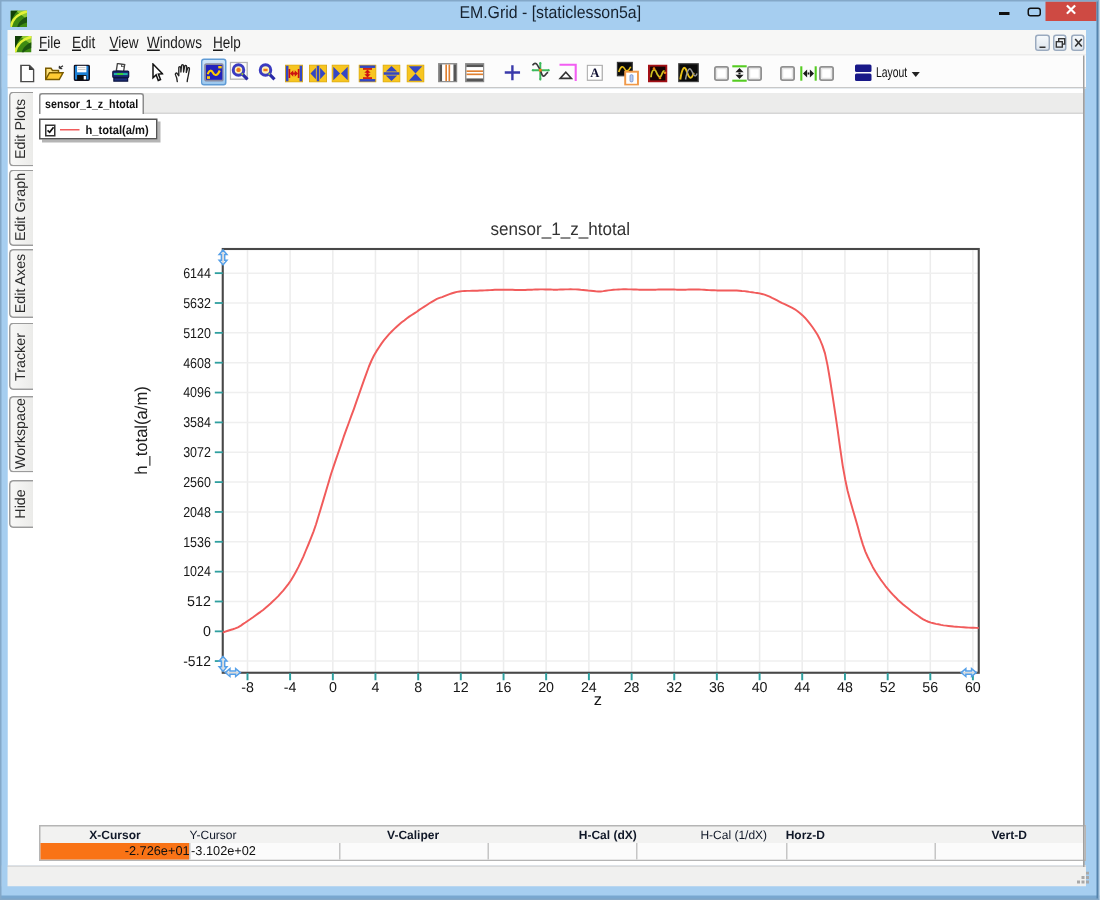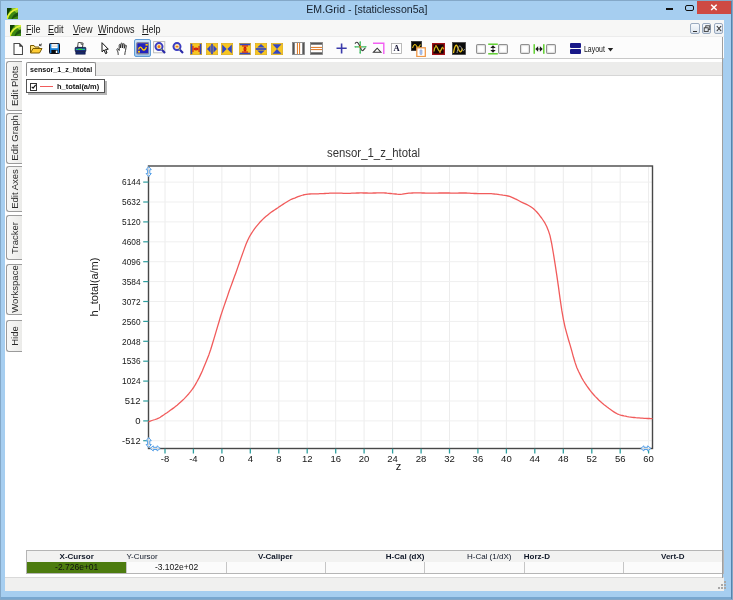--- a/index.html
+++ b/index.html
@@ -376,22 +376,22 @@
     </svg></div>
 
 <div style="position:absolute;left:26px;top:549.6px;width:695.5px;height:22.3px;background:#f2f2f1;border:1px solid #b5b5b5;box-sizing:content-box">
     <div style="position:absolute;left:0.0px;top:0;width:99.4px;height:11px;text-align:center;font-size:8px;font-weight:bold;color:#101828;line-height:11.5px">X-Cursor</div>
     <div style="position:absolute;left:99.4px;top:0;width:99.4px;height:11px;text-align:left;font-size:8px;font-weight:normal;color:#101828;line-height:11.5px">Y-Cursor</div>
     <div style="position:absolute;left:198.7px;top:0;width:99.4px;height:11px;text-align:center;font-size:8px;font-weight:bold;color:#101828;line-height:11.5px">V-Caliper</div>
     <div style="position:absolute;left:298.1px;top:0;width:99.4px;height:11px;text-align:right;font-size:8px;font-weight:bold;color:#101828;line-height:11.5px">H-Cal (dX)</div>
     <div style="position:absolute;left:385px;top:0;width:99.4px;height:11px;text-align:right;font-size:8px;font-weight:normal;color:#101828;line-height:11.5px">H-Cal (1/dX)</div>
     <div style="position:absolute;left:496.8px;top:0;width:99.4px;height:11px;font-size:8px;font-weight:bold;color:#101828;line-height:11.5px">Horz-D</div>
     <div style="position:absolute;left:596.1px;top:0;width:99.4px;height:11px;text-align:center;font-size:8px;font-weight:bold;color:#101828;line-height:11.5px">Vert-D</div>
-    <div style="position:absolute;left:0.0px;top:11px;width:99.4px;height:11.3px;box-sizing:border-box;background:#4d7c0f;text-align:center;font-size:8.5px;color:#111;line-height:11.3px">-2.726e+01</div>
-    <div style="position:absolute;left:99.4px;top:11px;width:99.4px;height:11.3px;border-left:1px solid #c6c6c6;box-sizing:border-box;background:#fbfbfb;text-align:center;font-size:8.5px;color:#111;line-height:11.3px">-3.102e+02</div>
+    <div style="position:absolute;left:0.0px;top:11px;width:99.4px;height:11.3px;box-sizing:border-box;background:#f97316;text-align:right;font-size:8.5px;color:#111;line-height:11.3px">-2.726e+01</div>
+    <div style="position:absolute;left:99.4px;top:11px;width:99.4px;height:11.3px;border-left:1px solid #c6c6c6;box-sizing:border-box;background:#fbfbfb;text-align:left;font-size:8.5px;color:#111;line-height:11.3px">-3.102e+02</div>
     <div style="position:absolute;left:198.7px;top:11px;width:99.4px;height:11.3px;border-left:1px solid #c6c6c6;box-sizing:border-box;background:#fbfbfb;text-align:center;font-size:8.5px;color:#111;line-height:11.3px"></div>
     <div style="position:absolute;left:298.1px;top:11px;width:99.4px;height:11.3px;border-left:1px solid #c6c6c6;box-sizing:border-box;background:#fbfbfb;text-align:center;font-size:8.5px;color:#111;line-height:11.3px"></div>
     <div style="position:absolute;left:397.4px;top:11px;width:99.4px;height:11.3px;border-left:1px solid #c6c6c6;box-sizing:border-box;background:#fbfbfb;text-align:center;font-size:8.5px;color:#111;line-height:11.3px"></div>
     <div style="position:absolute;left:496.8px;top:11px;width:99.4px;height:11.3px;border-left:1px solid #c6c6c6;box-sizing:border-box;background:#fbfbfb;text-align:center;font-size:8.5px;color:#111;line-height:11.3px"></div>
     <div style="position:absolute;left:596.1px;top:11px;width:99.4px;height:11.3px;border-left:1px solid #c6c6c6;box-sizing:border-box;background:#fbfbfb;text-align:center;font-size:8.5px;color:#111;line-height:11.3px"></div>
   </div>
 
 <div class="abs" style="left:1px;top:577px;width:730.5px;height:13.5px;background:#f0f0ef;border-top:1px solid #d9d9d9"></div>
 <div class="abs" style="left:1px;top:19.5px;width:3.5px;height:578px;background:#a6cef0"></div>
 <div class="abs" style="left:723.5px;top:19.5px;width:9px;height:578px;background:#a6cef0"></div>

